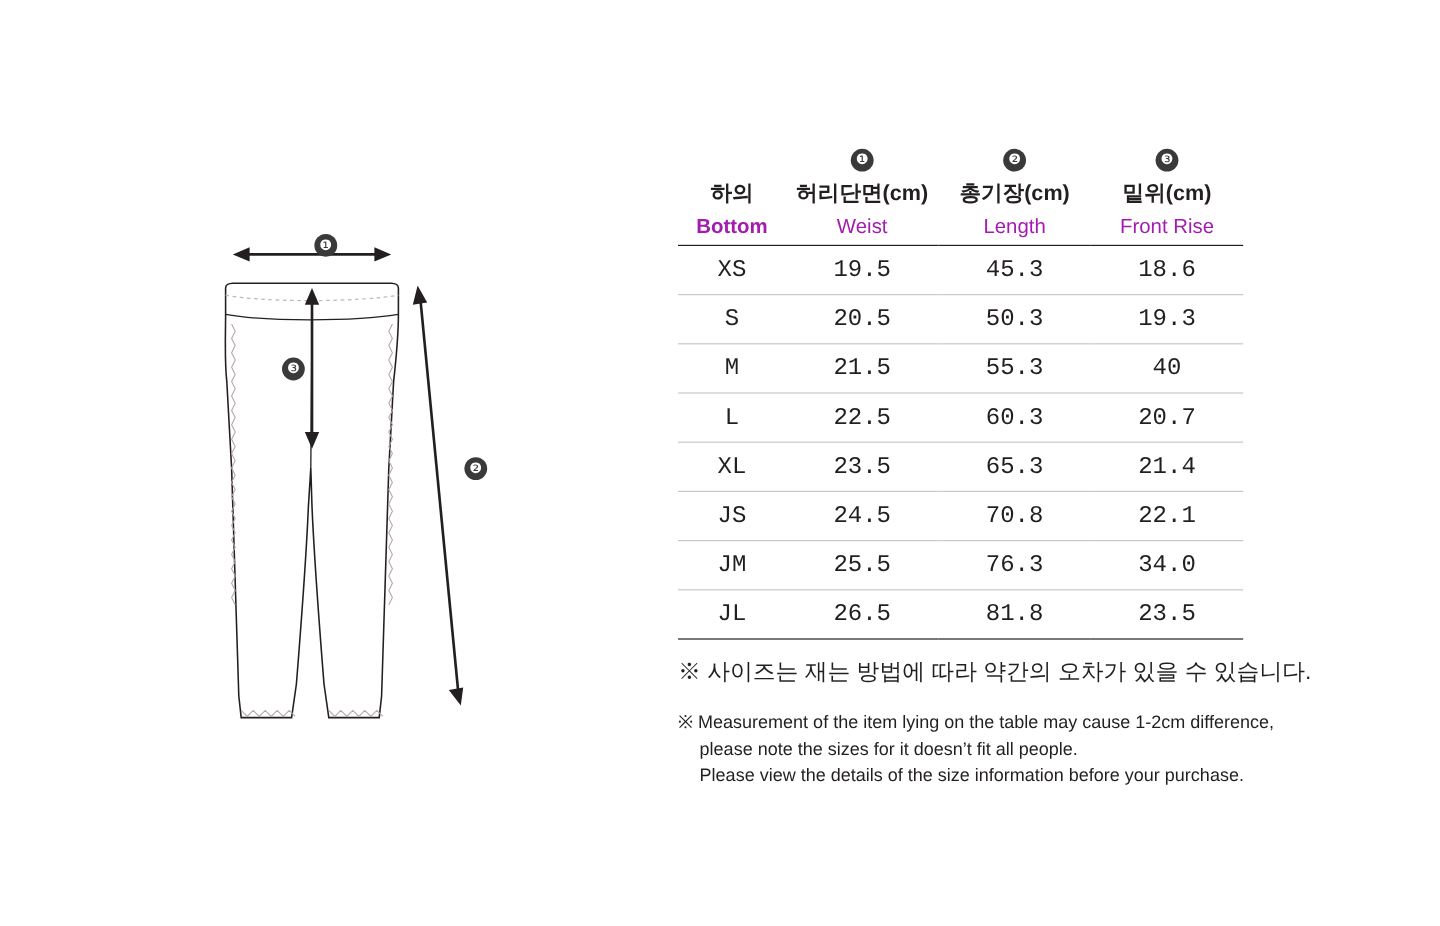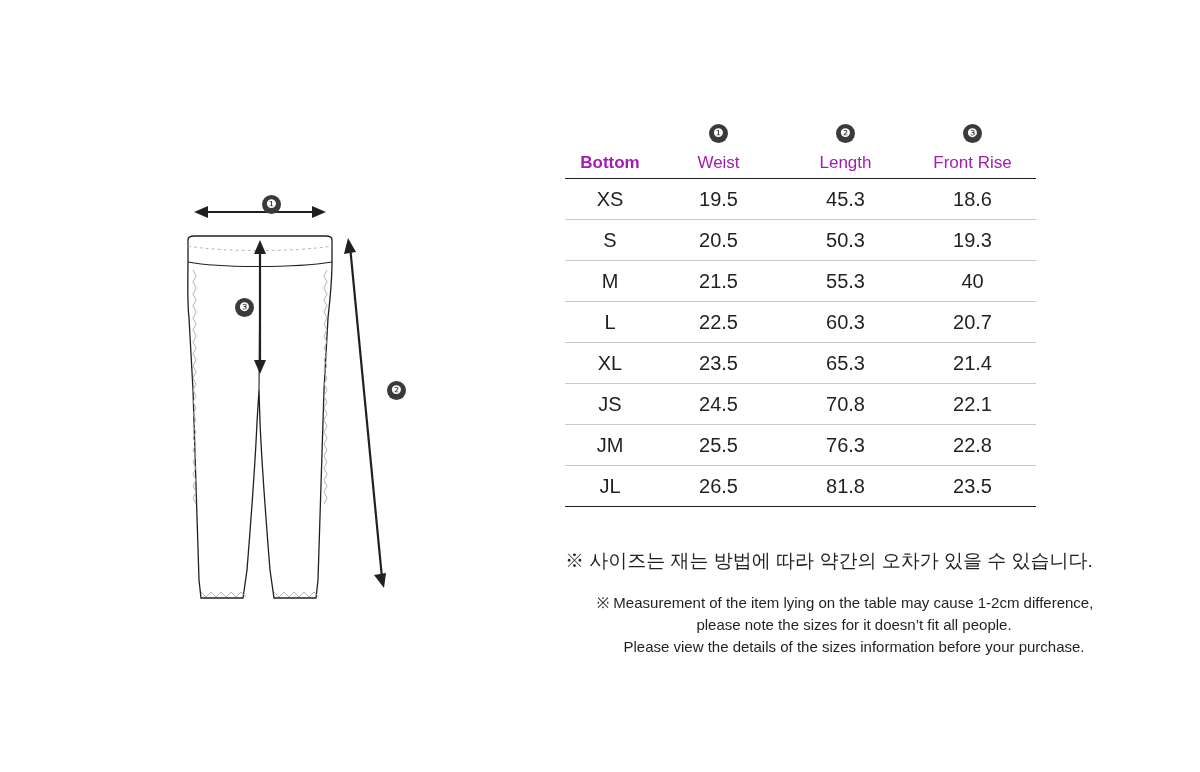--- a/index.html
+++ b/index.html
@@ -92,20 +92,21 @@
   .hdr-ko.first-col, .hdr-en.first-col {
     font-weight: bold;
   }
   tr.header-line td {
     border-bottom: 1.6px solid #231f20;
   }
   tbody tr td {
     height: 40px;
     font-size: 20px;
     border-bottom: 1px solid #c9c9c9;
+    font-family: Liberation Mono, monospace;
   }
   tbody tr:last-child td {
     border-bottom: 1.6px solid #231f20;
   }
   .col-size { width: 90px; }
   .col-val  { width: 127px; }
 
   
   #notes {
     position: absolute;
@@ -117,21 +118,20 @@
     font-size: 19px;
     line-height: 26px;
     color: #231f20;
     white-space: nowrap;
   }
   .note-en-block {
     margin-top: 18px;
     font-size: 15px;
     line-height: 22px;
     color: #231f20;
-    text-align: center;
   }
   .note-en-first { white-space: nowrap; }
   .note-en-indent {
     padding-left: 18px;
     white-space: nowrap;
   }
 </style>
 </head>
 <body>
 
@@ -213,20 +213,26 @@
         <td>
           <span class="hdr-badge">❶</span>
         </td>
         <td>
           <span class="hdr-badge">❷</span>
         </td>
         <td>
           <span class="hdr-badge">❸</span>
         </td>
       </tr>
+      <tr>
+        <td class="hdr-ko first-col">하의</td>
+        <td class="hdr-ko">허리단면(cm)</td>
+        <td class="hdr-ko">총기장(cm)</td>
+        <td class="hdr-ko">밑위(cm)</td>
+      </tr>
       <tr class="header-line">
         <td class="hdr-en first-col">Bottom</td>
         <td class="hdr-en">Weist</td>
         <td class="hdr-en">Length</td>
         <td class="hdr-en">Front Rise</td>
       </tr>
     </thead>
     <tbody>
       <tr>
         <td>XS</td>
@@ -261,32 +267,32 @@
       <tr>
         <td>JS</td>
         <td>24.5</td>
         <td>70.8</td>
         <td>22.1</td>
       </tr>
       <tr>
         <td>JM</td>
         <td>25.5</td>
         <td>76.3</td>
-        <td>22.8</td>
+        <td>34.0</td>
       </tr>
       <tr>
         <td>JL</td>
         <td>26.5</td>
         <td>81.8</td>
         <td>23.5</td>
       </tr>
     </tbody>
   </table>
 </div>
 
 <div id="notes">
   <div class="note-ko">※ 사이즈는 재는 방법에 따라 약간의 오차가 있을 수 있습니다.</div>
   <div class="note-en-block">
     <div class="note-en-first">※ Measurement of the item lying on the table may cause 1-2cm difference,</div>
     <div class="note-en-indent">please note the sizes for it doesn’t fit all people.</div>
-    <div class="note-en-indent">Please view the details of the sizes information before your purchase.</div>
+    <div class="note-en-indent">Please view the details of the size information before your purchase.</div>
   </div>
 </div>
 
 </body></html>

